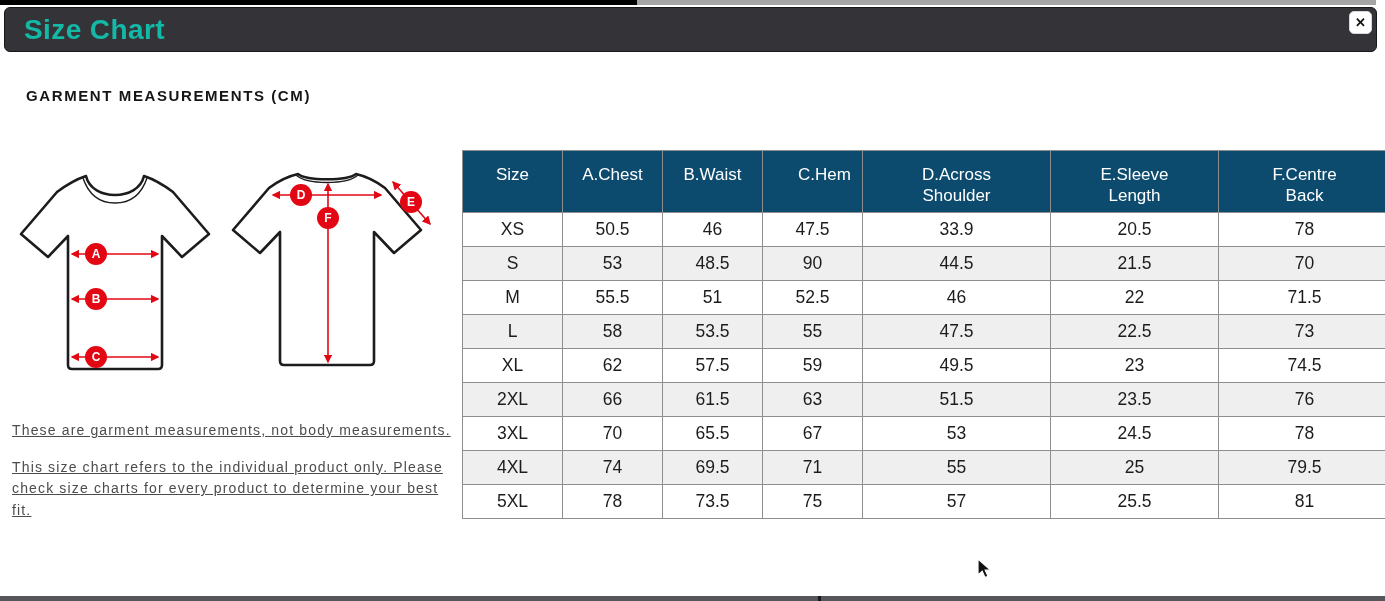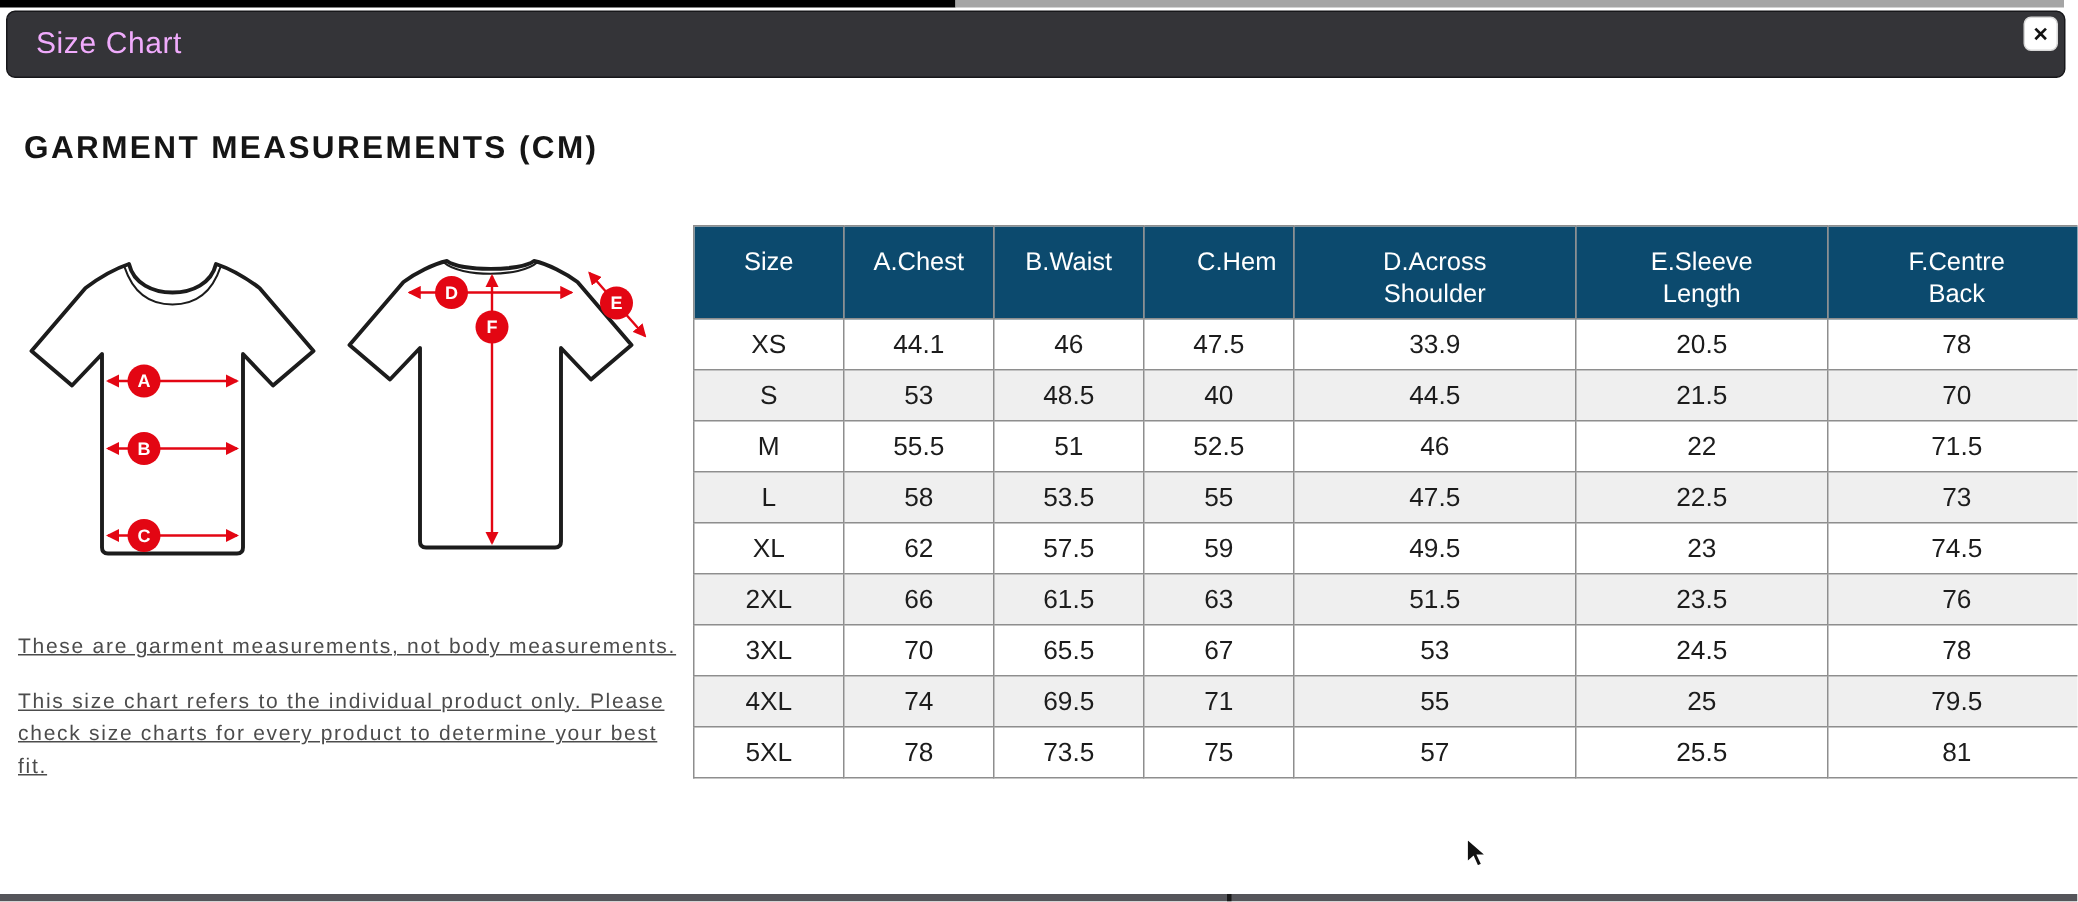--- a/index.html
+++ b/index.html
@@ -10,27 +10,27 @@
   
   .top-strip-left  { position:absolute; top:0; left:0; width:637px; height:5px; background:#000; }
   .top-strip-right { position:absolute; top:0; left:637px; width:739px; height:5px; background:#a5a5a5; }
   .bottom-bar { position:absolute; left:0; bottom:0; width:1385px; height:5px; background:#55555a; }
   .bottom-bar-divider { position:absolute; left:818px; bottom:0; width:3px; height:5px; background:#1a1a1a; }
 
   
   .modal-header { position:absolute; top:7px; left:4px; width:1373px; height:45px;
                   background:#343438; border:1px solid #17171a; border-radius:6px;
                   display:flex; align-items:center; }
-  .modal-title { color:#f0abfc; font-size:20px; font-weight:normal; letter-spacing:.4px; padding-left:19px; }
+  .modal-title { color:#14b8a6; font-size:28px; font-weight:bold; letter-spacing:.4px; padding-left:19px; }
   .close-btn { position:absolute; right:13px; top:11px; width:23px; height:23px; background:#fff;
                border:1px solid #d8d8d8; border-radius:5px; color:#111; font-size:13px; font-weight:bold;
                display:flex; align-items:center; justify-content:center; cursor:pointer; line-height:1; }
 
   
-  .page-heading { position:absolute; left:16px; top:87px; font-size:21px; font-weight:600;
+  .page-heading { position:absolute; left:26px; top:87px; font-size:15px; font-weight:600;
                   letter-spacing:1.6px; color:#151515; }
 
   
   .diagram-front { position:absolute; left:15px;  top:162px; width:200px; height:218px; }
   .diagram-back  { position:absolute; left:227px; top:158px; width:224px; height:218px; }
 
   
   .notes { position:absolute; left:12px; top:420px; width:440px; color:#4c4c4c;
            font-size:14px; letter-spacing:1.15px; line-height:1.55;text-decoration:underline; }
   .notes p { margin-bottom:15px; }
@@ -129,32 +129,32 @@
           <th>B.Waist</th>
           <th>C.Hem</th>
           <th>D.Across<br>Shoulder</th>
           <th>E.Sleeve<br>Length</th>
           <th>F.Centre<br>Back</th>
         </tr>
     </thead>
     <tbody>
         <tr>
           <td>XS</td>
-          <td>44.1</td>
+          <td>50.5</td>
           <td>46</td>
           <td>47.5</td>
           <td>33.9</td>
           <td>20.5</td>
           <td>78</td>
         </tr>
         <tr>
           <td>S</td>
           <td>53</td>
           <td>48.5</td>
-          <td>40</td>
+          <td>90</td>
           <td>44.5</td>
           <td>21.5</td>
           <td>70</td>
         </tr>
         <tr>
           <td>M</td>
           <td>55.5</td>
           <td>51</td>
           <td>52.5</td>
           <td>46</td>

